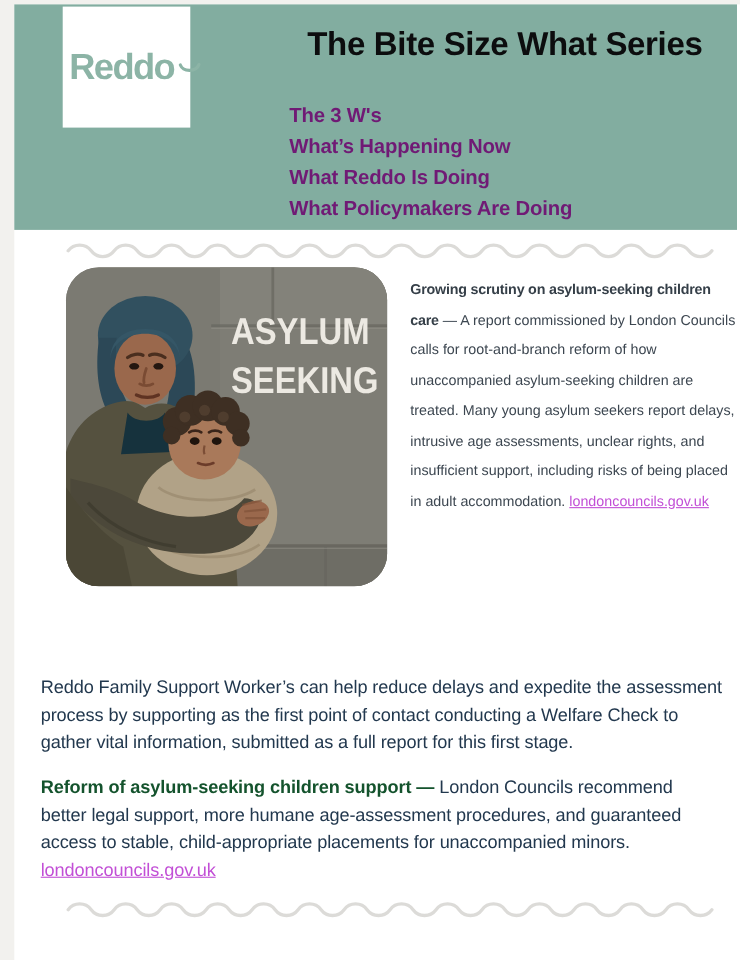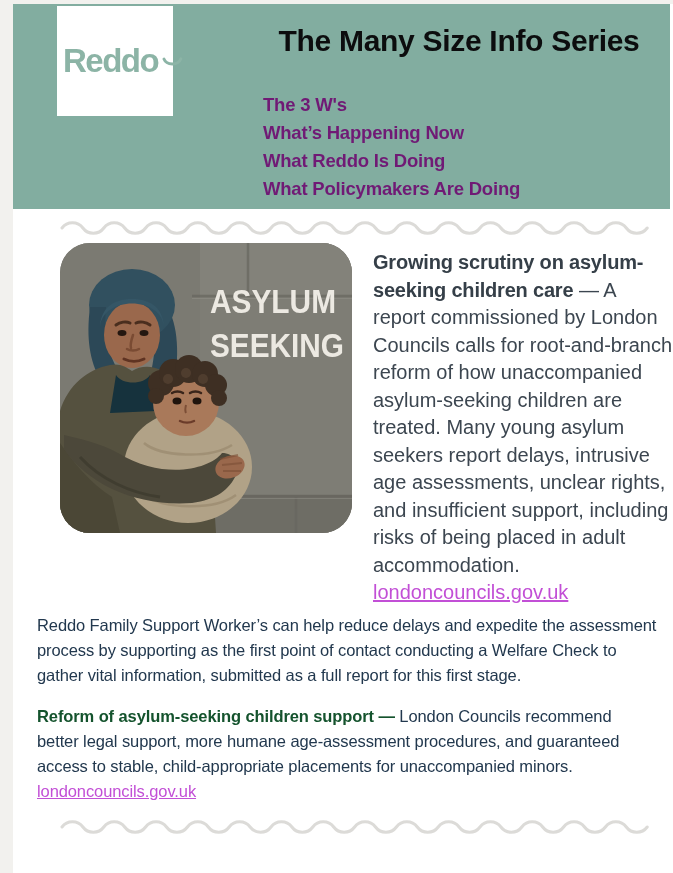--- a/index.html
+++ b/index.html
@@ -45,21 +45,21 @@
   .wave-bottom{left:47px;top:814px;}
   
   .photo{
     position:absolute;left:47px;top:239px;width:292px;height:290px;
     border-radius:30px;overflow:hidden;background:#7b7a72;
   }
   .photo svg{display:block;}
   
   .article{
     position:absolute;left:360px;top:245px;width:300px;
-    font-size:20px;line-height:27.5px;color:#3c4650;
+    font-size:13px;line-height:27.5px;color:#3c4650;
   }
   .article .bold{font-weight:700;color:#353f48;letter-spacing:-0.2px;}
   a.link{color:#c24fd6;text-decoration:underline;cursor:pointer;}
   
   .para{
     position:absolute;left:24px;width:620px;
     font-size:16.5px;line-height:25px;color:#22384e;letter-spacing:-0.1px;
   }
   .para .bold{font-weight:700;color:#14532d;}
   .para1{top:589px;margin-top:20px;}
@@ -70,21 +70,21 @@
 
 <div class="page">
 
   <div class="header">
     <div class="logo-box">
       <div class="logo-text">Reddo</div>
       <svg class="logo-smile" width="64" height="28" viewBox="0 0 64 28">
         <path d="M6 5 C14 25 50 25 58 4"></path>
       </svg>
     </div>
-    <div class="header-title">The Many Size Info Series</div>
+    <div class="header-title">The Bite Size What Series</div>
     <div class="header-menu">
       <div class="menu-item">The 3 W's</div>
       <div class="menu-item">What’s Happening Now</div>
       <div class="menu-item">What Reddo Is Doing</div>
       <div class="menu-item">What Policymakers Are Doing</div>
     </div>
   </div>
 
   <svg class="wave wave-top" width="592" height="18" viewBox="0 0 592 18">
     <path class="wave-path" d="M2 9 c5.2 -7 15.7 -7 20.9 0 c5.2 7 15.7 7 20.9 0 c5.2 -7 15.7 -7 20.9 0 c5.2 7 15.7 7 20.9 0 c5.2 -7 15.7 -7 20.9 0 c5.2 7 15.7 7 20.9 0 c5.2 -7 15.7 -7 20.9 0 c5.2 7 15.7 7 20.9 0 c5.2 -7 15.7 -7 20.9 0 c5.2 7 15.7 7 20.9 0 c5.2 -7 15.7 -7 20.9 0 c5.2 7 15.7 7 20.9 0 c5.2 -7 15.7 -7 20.9 0 c5.2 7 15.7 7 20.9 0 c5.2 -7 15.7 -7 20.9 0 c5.2 7 15.7 7 20.9 0 c5.2 -7 15.7 -7 20.9 0 c5.2 7 15.7 7 20.9 0 c5.2 -7 15.7 -7 20.9 0 c5.2 7 15.7 7 20.9 0 c5.2 -7 15.7 -7 20.9 0 c5.2 7 15.7 7 20.9 0 c5.2 -7 15.7 -7 20.9 0 c5.2 7 15.7 7 20.9 0 c5.2 -7 15.7 -7 20.9 0 c5.2 7 15.7 7 20.9 0 c5.2 -7 15.7 -7 20.9 0 c5.2 7 15.7 7 20.9 0"></path>

